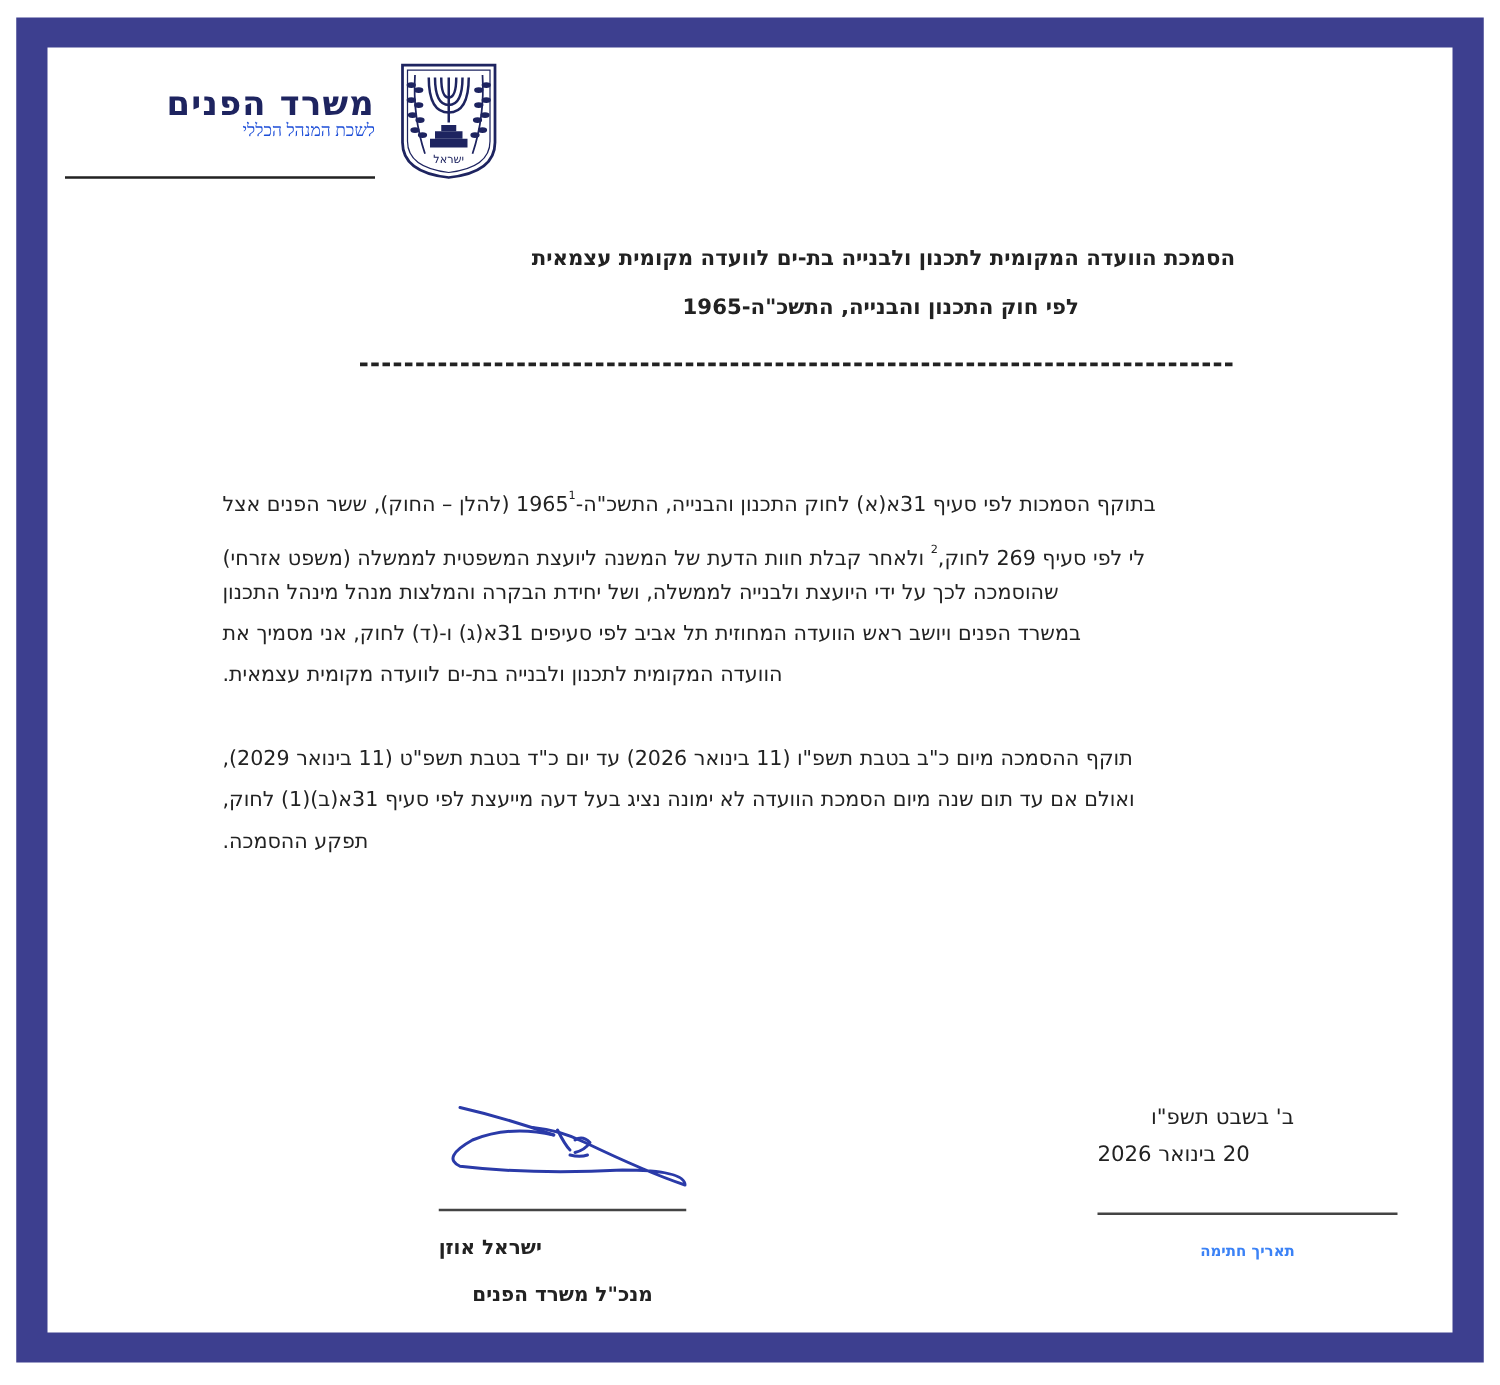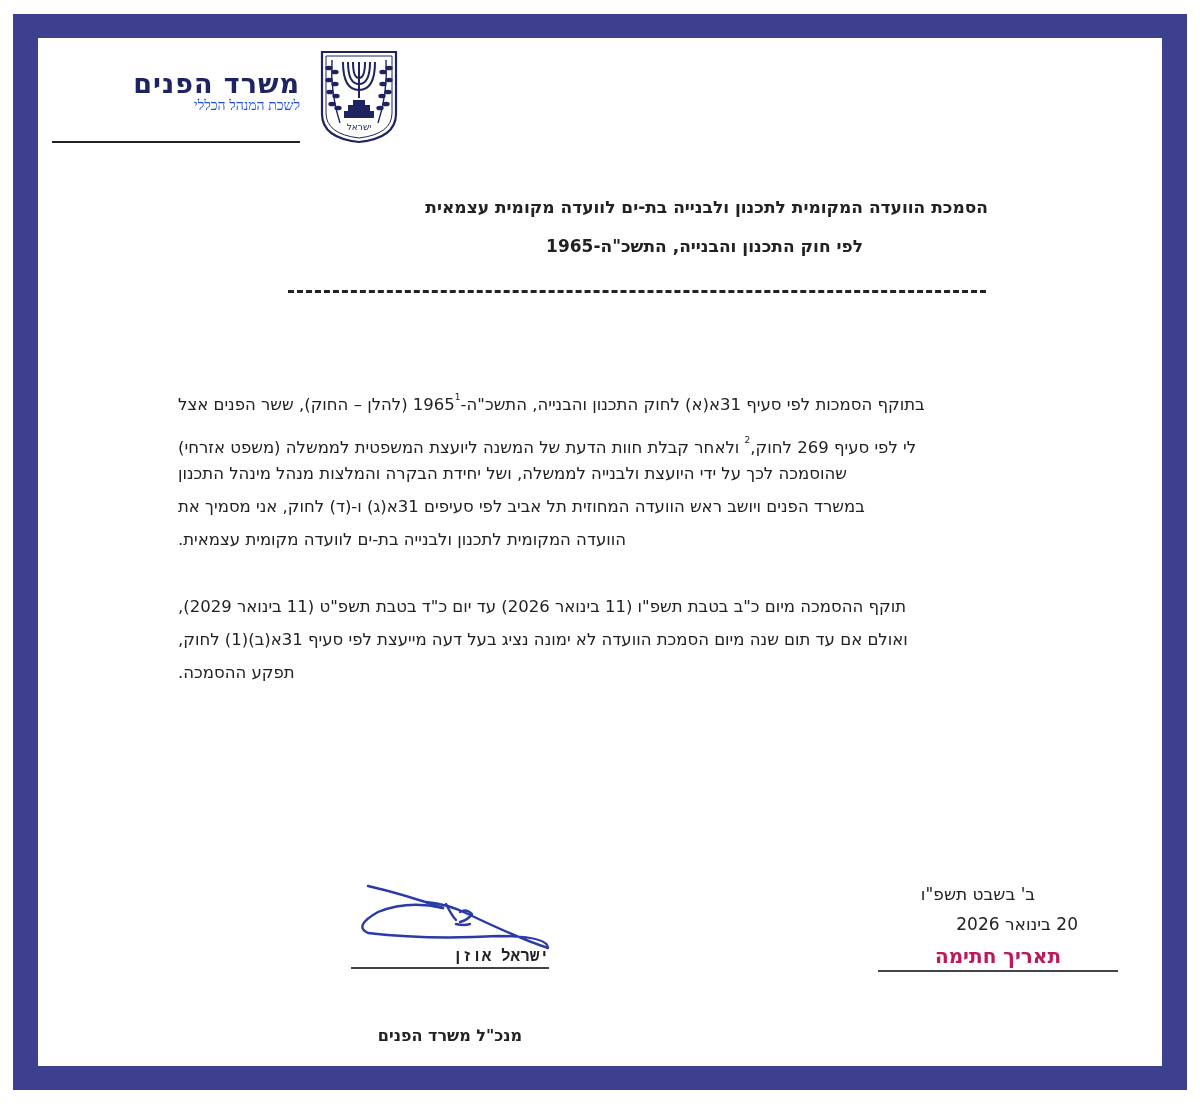--- a/index.html
+++ b/index.html
@@ -50,39 +50,39 @@
     position: absolute; left: 140px; top: 338px; width: 981px; direction: rtl; text-align: justify;
     font-family: "DejaVu Sans", sans-serif; font-size: 16.5px; color: #222;
   }
   .para p { margin: 0; white-space: nowrap; text-align: left; height: 33px; line-height: 33px; }
   .para p.first { height: 48px; line-height: 42px; }
   .para2 { margin-top: 34px; }
   sup { font-size: 9px; vertical-align: 10px; }
   .signature-svg { position: absolute; left: 310px; top: 840px; width: 205px; height: 80px; }
   .sig-line-left { position: absolute; left: 313px; top: 929px; width: 198px; height: 2px; background: #444; }
   .sig-name {
-    position: absolute; left: 313px; top: 910px; width: 198px; text-align: right; direction: rtl;
-    font-weight: bold; font-size: 16px; color: #222; white-space: nowrap; font-family: Liberation Mono, monospace;
+    position: absolute; left: 313px; top: 950px; width: 198px; text-align: left; direction: rtl;
+    font-weight: bold; font-size: 16px; color: #222; white-space: nowrap;
   }
   .sig-role {
     position: absolute; left: 313px; top: 988px; width: 198px; text-align: center; direction: rtl;
     font-weight: bold; font-size: 16px; color: #222; white-space: nowrap;
   }
   .date-heb {
     position: absolute; left: 840px; top: 846px; width: 220px; direction: rtl; text-align: center;
     font-size: 17px; color: #222; white-space: nowrap; padding-right: 20px; box-sizing: border-box;
   }
   .date-greg {
-    position: absolute; left: 840px; top: 876px; width: 220px; direction: rtl; text-align: right;
+    position: absolute; left: 840px; top: 876px; width: 220px; direction: rtl; text-align: left;
     font-size: 17px; color: #222; white-space: nowrap; padding-right: 20px; box-sizing: border-box;
   }
   .sig-line-right { position: absolute; left: 840px; top: 932px; width: 240px; height: 2px; background: #444; }
   .date-label {
-    position: absolute; left: 840px; top: 906px; width: 240px; text-align: center; direction: rtl;
-    font-weight: bold; font-size: 20px; color: #be185d; white-space: nowrap;
+    position: absolute; left: 840px; top: 956px; width: 240px; text-align: center; direction: rtl;
+    font-weight: bold; font-size: 12px; color: #3b82f6; white-space: nowrap;
   }
 </style>
 </head>
 <body>
 
 <div class="frame"></div>
 
 <div class="page">
 
   <div class="header">

